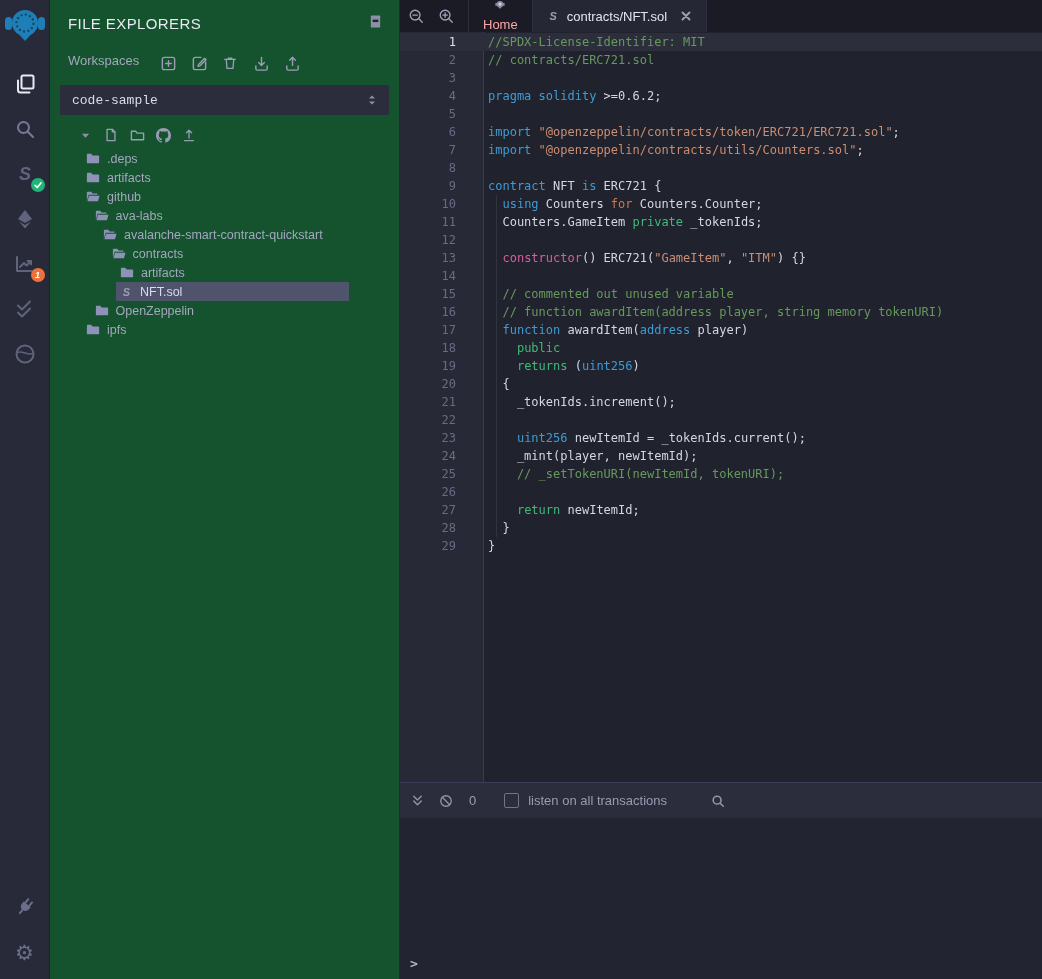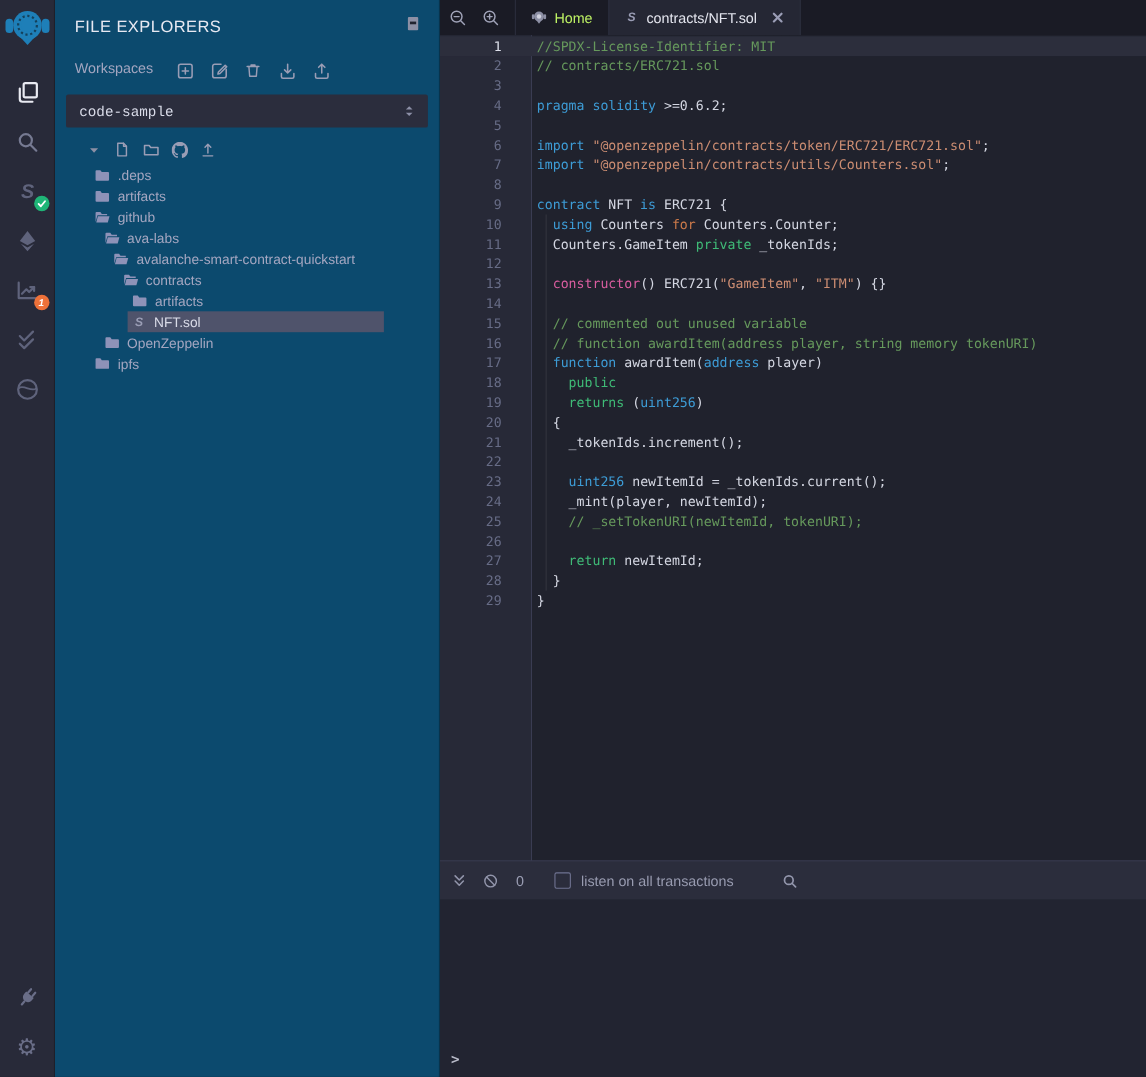--- a/index.html
+++ b/index.html
@@ -14,21 +14,21 @@
   .ab-item { position:relative; width:34px; height:30px; margin-bottom:15px; display:flex;
     align-items:center; justify-content:center; cursor:pointer; }
   .ab-item svg { display:block; }
   .ab-badge { position:absolute; right:-3px; bottom:-3px; width:14px; height:14px; border-radius:50%;
     display:flex; align-items:center; justify-content:center; font-size:9px; font-style:italic;
     font-weight:bold; color:#fff; }
   .ab-spacer { flex:1; }
   .gear-glyph { font-size:21px; color:#6a6e88; line-height:1; }
 
   
-  .side-panel { width:350px; background:#0c4a6e; flex-shrink:0; display:flex; flex-direction:column;
+  .side-panel { width:350px; background:#14532d; flex-shrink:0; display:flex; flex-direction:column;
     border-right:1px solid rgba(0,0,0,.3); }
   .panel-header { display:flex; align-items:center; justify-content:space-between;
     padding:14px 16px 10px 18px; }
   .panel-title { color:#e8e9f2; font-size:15px; font-weight:500; letter-spacing:.4px; }
   .ws-row { display:flex; padding:10px 0 6px 18px; }
   .ws-label { color:#a4a6c0; font-size:13px; margin-right:18px; }
   .ws-icons { display:flex; gap:9px; align-items:center; }
   .ws-icon { width:22px; height:20px; display:flex; align-items:center; justify-content:center; cursor:pointer; }
   .ws-select { margin:6px 10px 0 10px; height:30px; background:#2b2d3d; border-radius:2px;
     display:flex; align-items:center; justify-content:space-between; padding:0 12px; cursor:pointer;font-family:Liberation Mono, monospace; }
@@ -44,21 +44,21 @@
   .sol-glyph { font-size:11px; font-weight:bold; font-style:italic; color:#9a9db5; width:13px; text-align:center; }
 
   
   .main { flex:1; display:flex; flex-direction:column; min-width:0; }
 
   .tab-bar { height:32px; background:#1a1b25; display:flex; align-items:stretch; flex-shrink:0; }
   .zoom-btns { display:flex; align-items:center; gap:14px; padding:0 14px 0 8px; }
   .zoom-btn { cursor:pointer; display:flex; align-items:center; }
   .tab { display:flex; align-items:center; gap:7px; padding:0 14px; font-size:13px; cursor:pointer;
     border-left:1px solid #2c2e3e; }
-  .tab.home { color:#bef264; }
+  .tab.home { color:#fca5a5;flex-direction:column; }
   .tab.active { background:#252734; color:#e4e5ee; border-right:1px solid #2c2e3e; }
   .tab .close { margin-left:6px; display:flex; cursor:pointer; }
 
   .editor { position:relative; height:750px; overflow:hidden;
     background:linear-gradient(90deg,#272937 0px,#272937 83px,#3a3c52 83px,#3a3c52 84px,#20222d 84px); }
   .code-row { display:flex; height:18px; line-height:18px;
     font-family:"DejaVu Sans Mono", monospace; font-size:12px; }
   .code-row.hl { background:#2c2e3c; }
   .ln { width:83px; flex-shrink:0; text-align:right; padding-right:27px; color:#676c86; }
   .code-row.hl .ln { color:#dfe1ec; }

